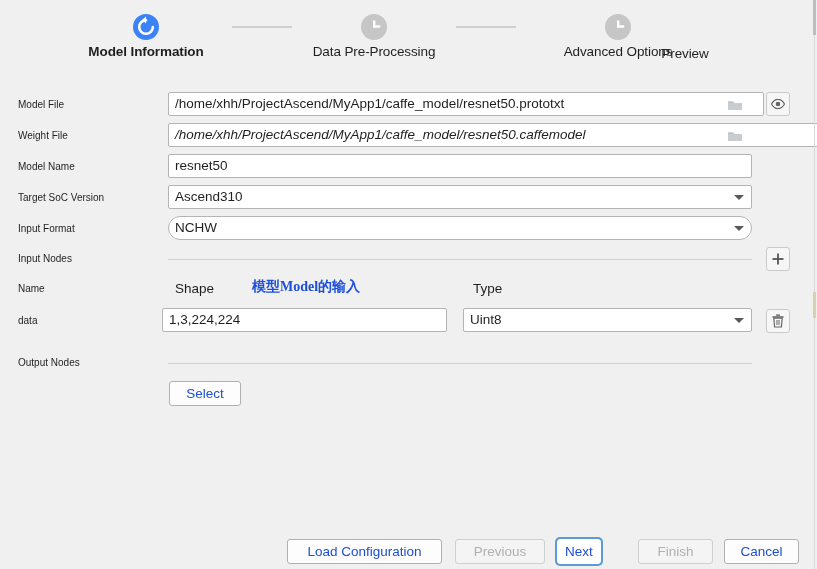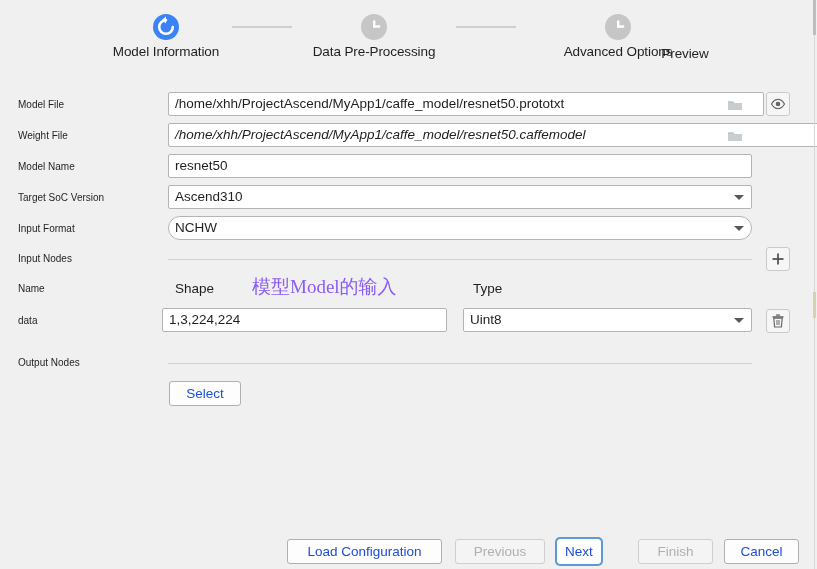--- a/index.html
+++ b/index.html
@@ -148,24 +148,24 @@
 
   .colhdr {
     position: absolute;
     font-size: 13.5px;
     color: #1f1f1f;
     line-height: 26px;
   }
 
   .annot {
     position: absolute;
-    color: #8b5cf6;
+    color: #1d4ed8;
     font-family: "Liberation Serif", serif;
-    font-size: 19px;
-    font-weight: normal;
+    font-size: 14px;
+    font-weight: bold;
     line-height: 26px;
     white-space: nowrap;
   }
 
   .pushbtn {
     position: absolute;
     box-sizing: border-box;
     height: 25px;
     background: #fdfdfd;
     border: 1px solid #b0b0b0;
@@ -213,21 +213,21 @@
     width: 3px;
     height: 26px;
     background: #d6d2b0;
   }
 </style>
 </head>
 <body>
 
 <div class="stepper">
 
-  <div class="step" style="left:76px; top:0;">
+  <div class="step" style="left:56px; top:0;font-weight:bold;">
     <span class="step-icon done">
       <svg width="26" height="26" viewBox="0 0 26 26">
         <path d="M13 6.2 A6.8 6.8 0 1 0 19.8 13" fill="none" stroke="#ffffff" stroke-width="2.6" stroke-linecap="round"></path>
         <path d="M13 2.6 L13 9.6 L9.0 6.1 Z" fill="#ffffff"></path>
       </svg>
     </span>
     <div class="step-label">Model Information</div>
   </div>
 
   <div class="connector" style="left:232px; width:60px;"></div>

